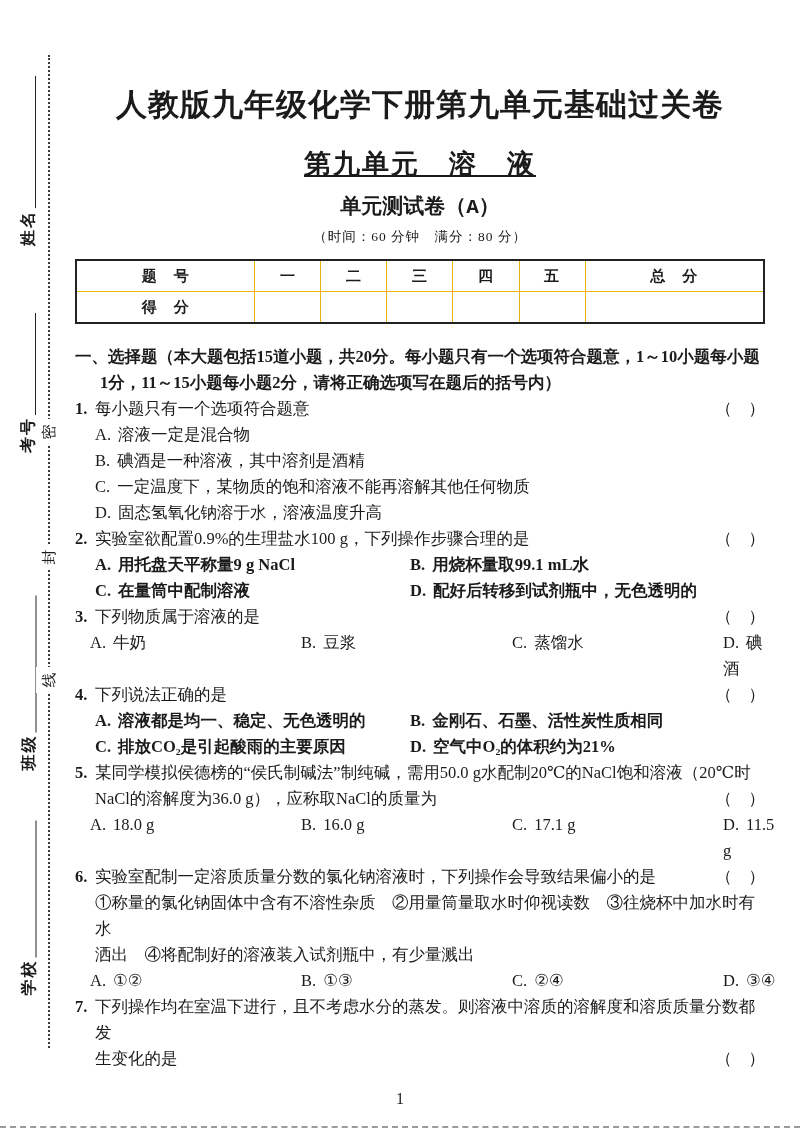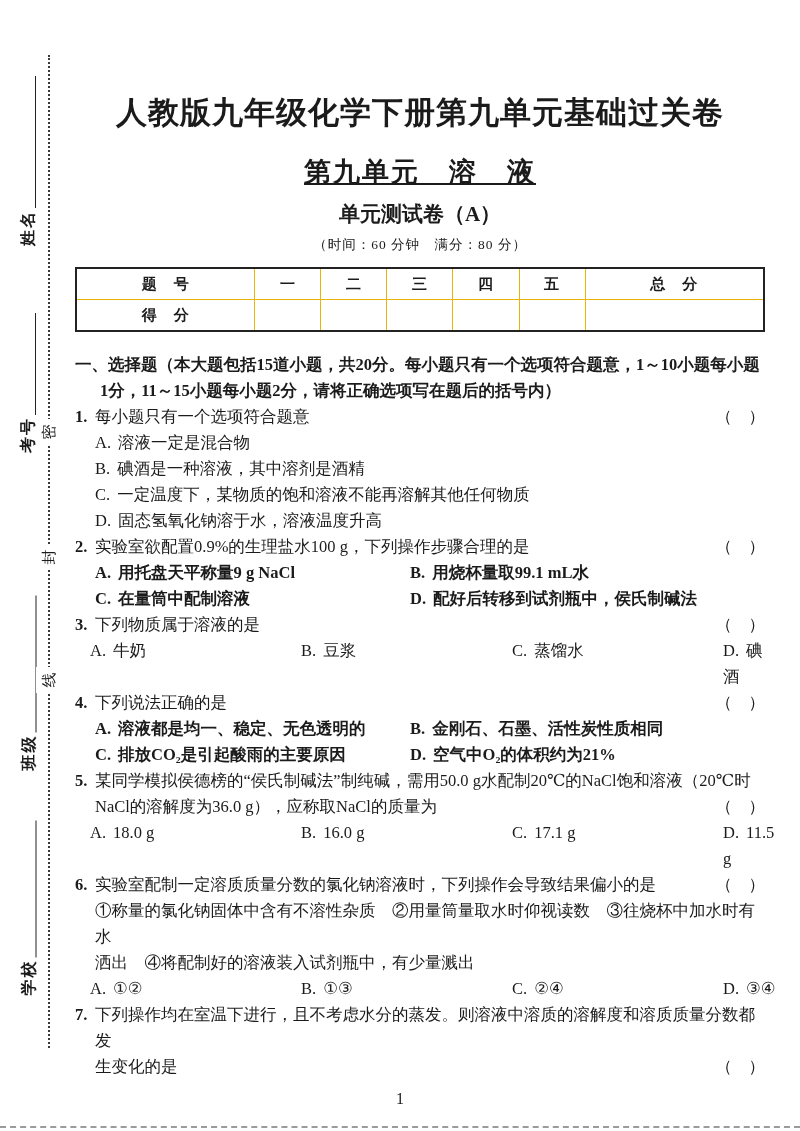--- a/index.html
+++ b/index.html
@@ -21,29 +21,29 @@
   .v-blank{display:inline-block;height:14px;border-bottom:1.5px solid #222;margin-left:2px;}
   .seal-char{
     position:absolute;width:26px;height:26px;left:36px;background:#fff;
     display:flex;align-items:center;justify-content:center;
     transform:rotate(-90deg);font-size:15px;z-index:3;
   }
   
   .bottom-dash{position:absolute;left:0;top:1126px;width:800px;border-top:2px dashed #9b9b9b;}
   .page-number{position:absolute;left:0;top:1090px;width:800px;text-align:center;font-size:16px;}
   
-  .content{position:absolute;left:75px;top:16px;width:690px;padding-top:76px;}
+  .content{position:absolute;left:75px;top:8px;width:690px;padding-top:76px;}
   .main-title{
     margin:0;text-align:center;font-size:31px;letter-spacing:1px;font-weight:800;
     font-family:"Liberation Sans","DejaVu Sans",sans-serif;
   }
   .unit-title{margin:20px 0 0 0;text-align:center;font-size:27px;font-weight:700;letter-spacing:2px;text-decoration:underline;}
   .paper-subtitle{
     margin:10px 0 0 0;text-align:center;font-size:21px;font-weight:700;
-    font-family:Liberation Serif, serif;
+    font-family:Liberation Mono, monospace;
   }
   .meta-line{margin:8px 0 0 0;text-align:center;font-size:13.5px;letter-spacing:1px;}
   
   table.score{width:100%;border-collapse:collapse;margin-top:13px;border:2px solid #222;}
   table.score td{
     border:1px solid #eab308;height:28px;text-align:center;vertical-align:middle;
     font-size:15px;font-weight:700;letter-spacing:1px;
   }
   
   .section-heading{
@@ -137,21 +137,21 @@
   <div class="question">
     <div class="q-head">
       <span class="q-num">2.</span>
       <span class="q-stem">实验室欲配置0.9%的生理盐水100 g，下列操作步骤合理的是</span>
       <span class="q-bracket">（　）</span>
     </div>
     <div class="opts-2col">
       <span class="opt"><span class="opt-label">A.</span><span>用托盘天平称量9 g NaCl</span></span>
       <span class="opt"><span class="opt-label">B.</span><span>用烧杯量取99.1 mL水</span></span>
       <span class="opt"><span class="opt-label">C.</span><span>在量筒中配制溶液</span></span>
-      <span class="opt"><span class="opt-label">D.</span><span>配好后转移到试剂瓶中，侯氏制碱法</span></span>
+      <span class="opt"><span class="opt-label">D.</span><span>配好后转移到试剂瓶中，无色透明的</span></span>
     </div>
   </div>
 
   <div class="question">
     <div class="q-head">
       <span class="q-num">3.</span>
       <span class="q-stem">下列物质属于溶液的是</span>
       <span class="q-bracket">（　）</span>
     </div>
     <div class="opts-4col">

